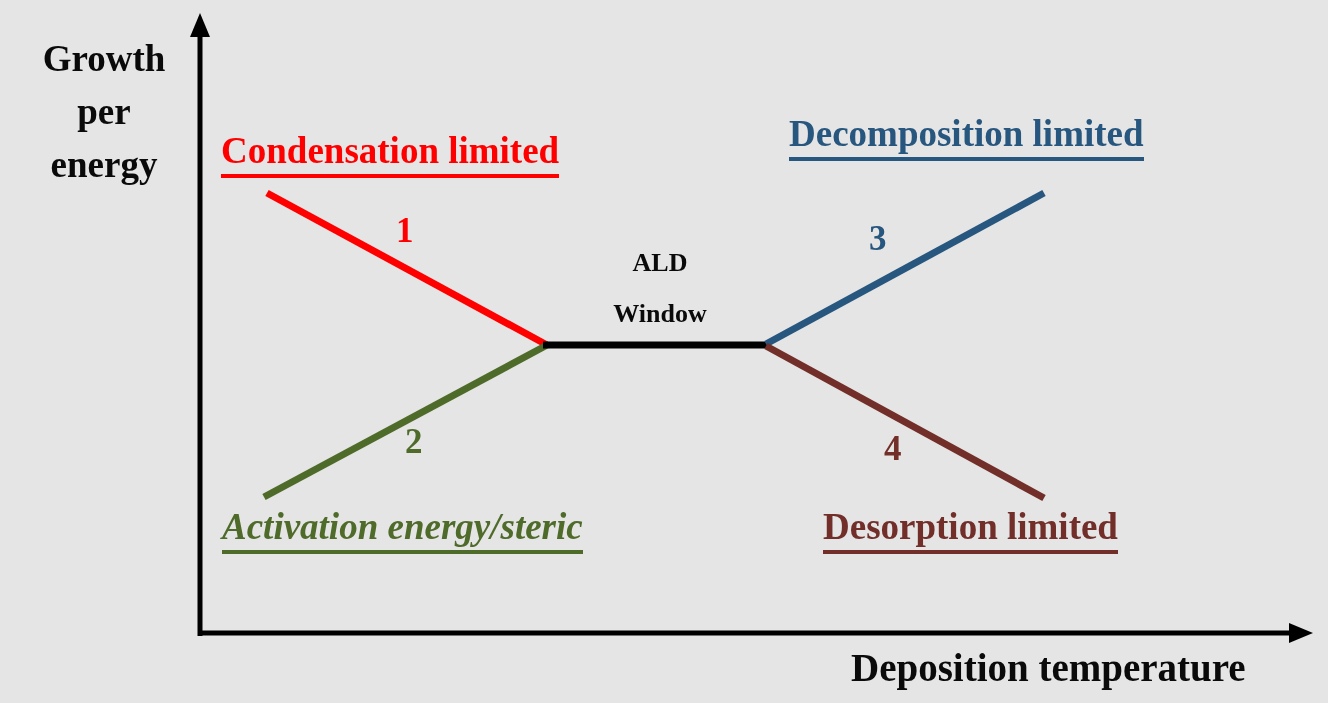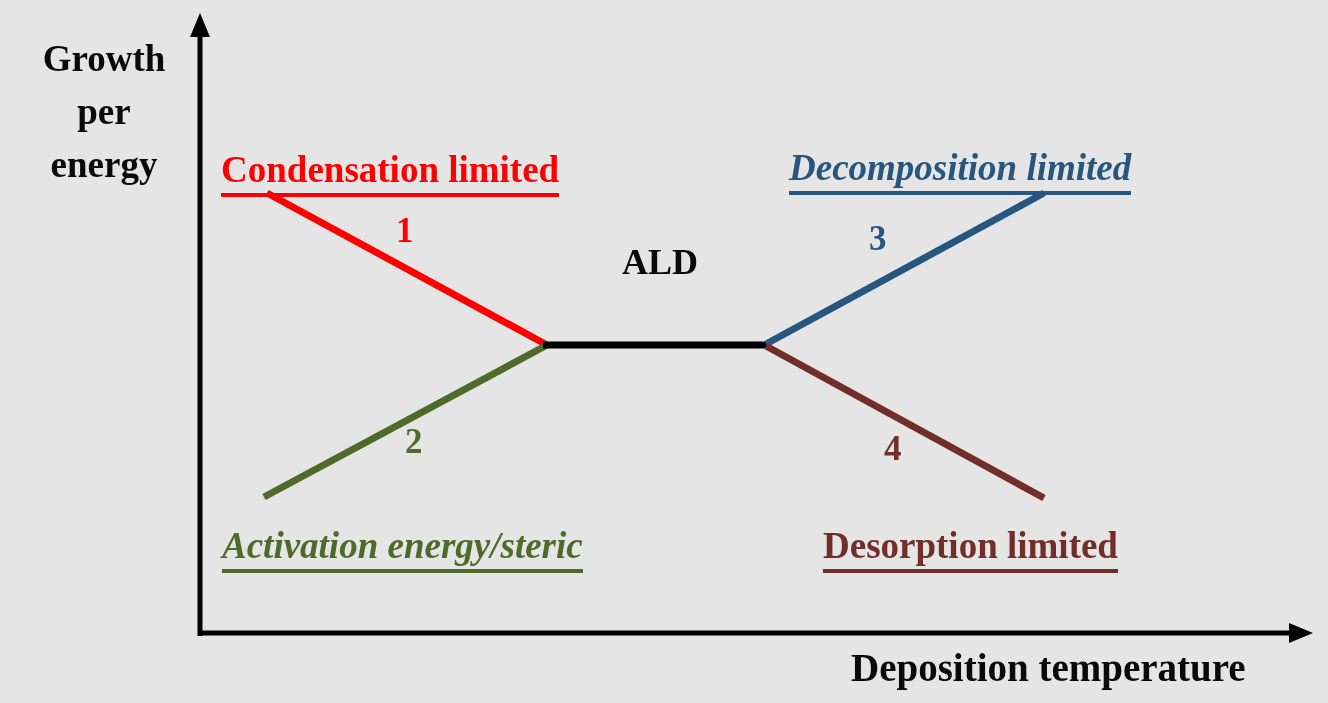--- a/index.html
+++ b/index.html
@@ -30,33 +30,32 @@
     width: 176px;
     text-align: center;
     font-size: 37px;
     line-height: 53px;
   }
   .region-label { font-size: 37px; line-height: 42px; }
   .ul {
     display: inline-block;
     border-bottom: 4px solid currentColor;
     padding-bottom: 2px;
-    margin-top: 19px;
   }
   .two-line .line-row { margin-bottom: 7px; }
   .lbl-condensation { left: 221px; top: 130px; }
-  .lbl-decomposition { left: 789px; top: 128px; font-style: italic; }
+  .lbl-decomposition { left: 789px; top: 113px; }
   .lbl-activation { left: 222px; top: 506px; }
   .lbl-desorption { left: 823px; top: 506px; text-align: center; }
   .ald-window {
     left: 560px;
     top: 237px;
     width: 200px;
     text-align: center;
-    font-size: 36px;
+    font-size: 26px;
     line-height: 51px;
   }
   .seg-num { font-size: 35px; line-height: 35px; }
   .num-1 { left: 396px; top: 213px; }
   .num-2 { left: 405px; top: 424px; }
   .num-3 { left: 869px; top: 221px; }
   .num-4 { left: 884px; top: 431px; }
   .xlabel {
     left: 851px;
     top: 646px;
@@ -101,20 +100,21 @@
       <span class="ul">Activation energy/steric</span>
     </div>
   </div>
 
   <div class="abs region-label lbl-desorption" style="color: rgb(114, 46, 41);">
     <span class="ul">Desorption limited</span>
   </div>
 
   <div class="abs ald-window" style="color: rgb(10, 10, 10);">
     <div>ALD</div>
+    <div>Window</div>
   </div>
 
   <div class="abs seg-num num-1" style="color: rgb(254, 0, 0);">1</div>
 
   <div class="abs seg-num num-2" style="color: rgb(78, 107, 42);">2</div>
 
   <div class="abs seg-num num-3" style="color: rgb(39, 86, 127);">3</div>
 
   <div class="abs seg-num num-4" style="color: rgb(114, 46, 41);">4</div>
 

